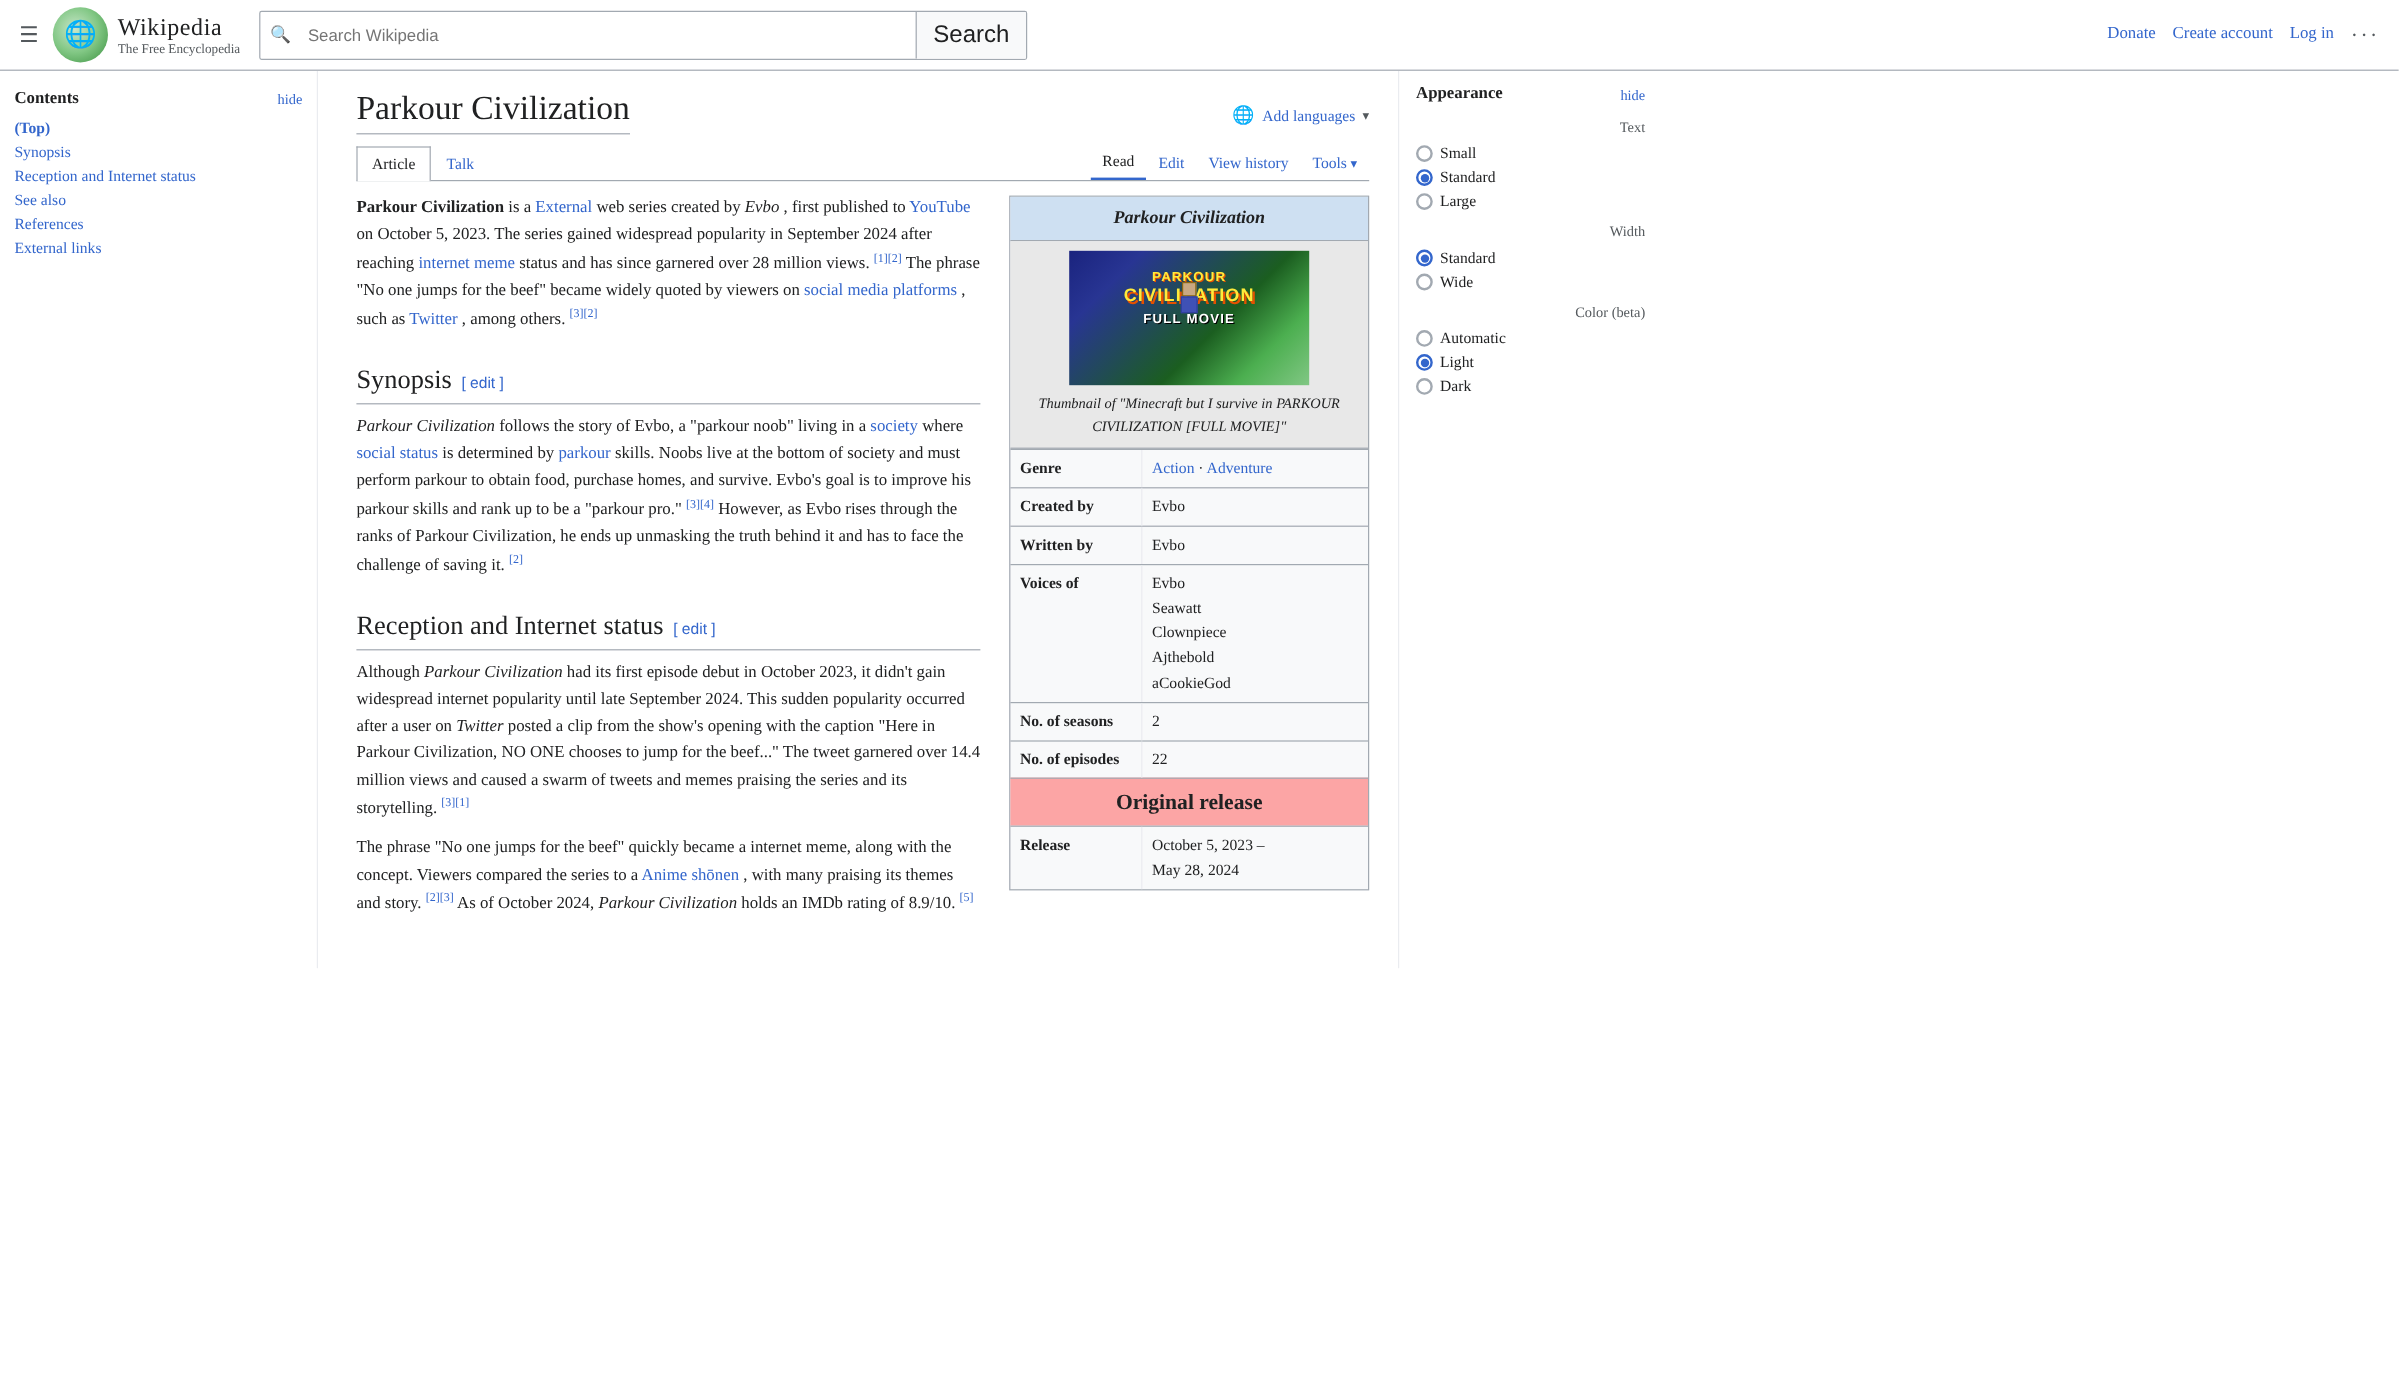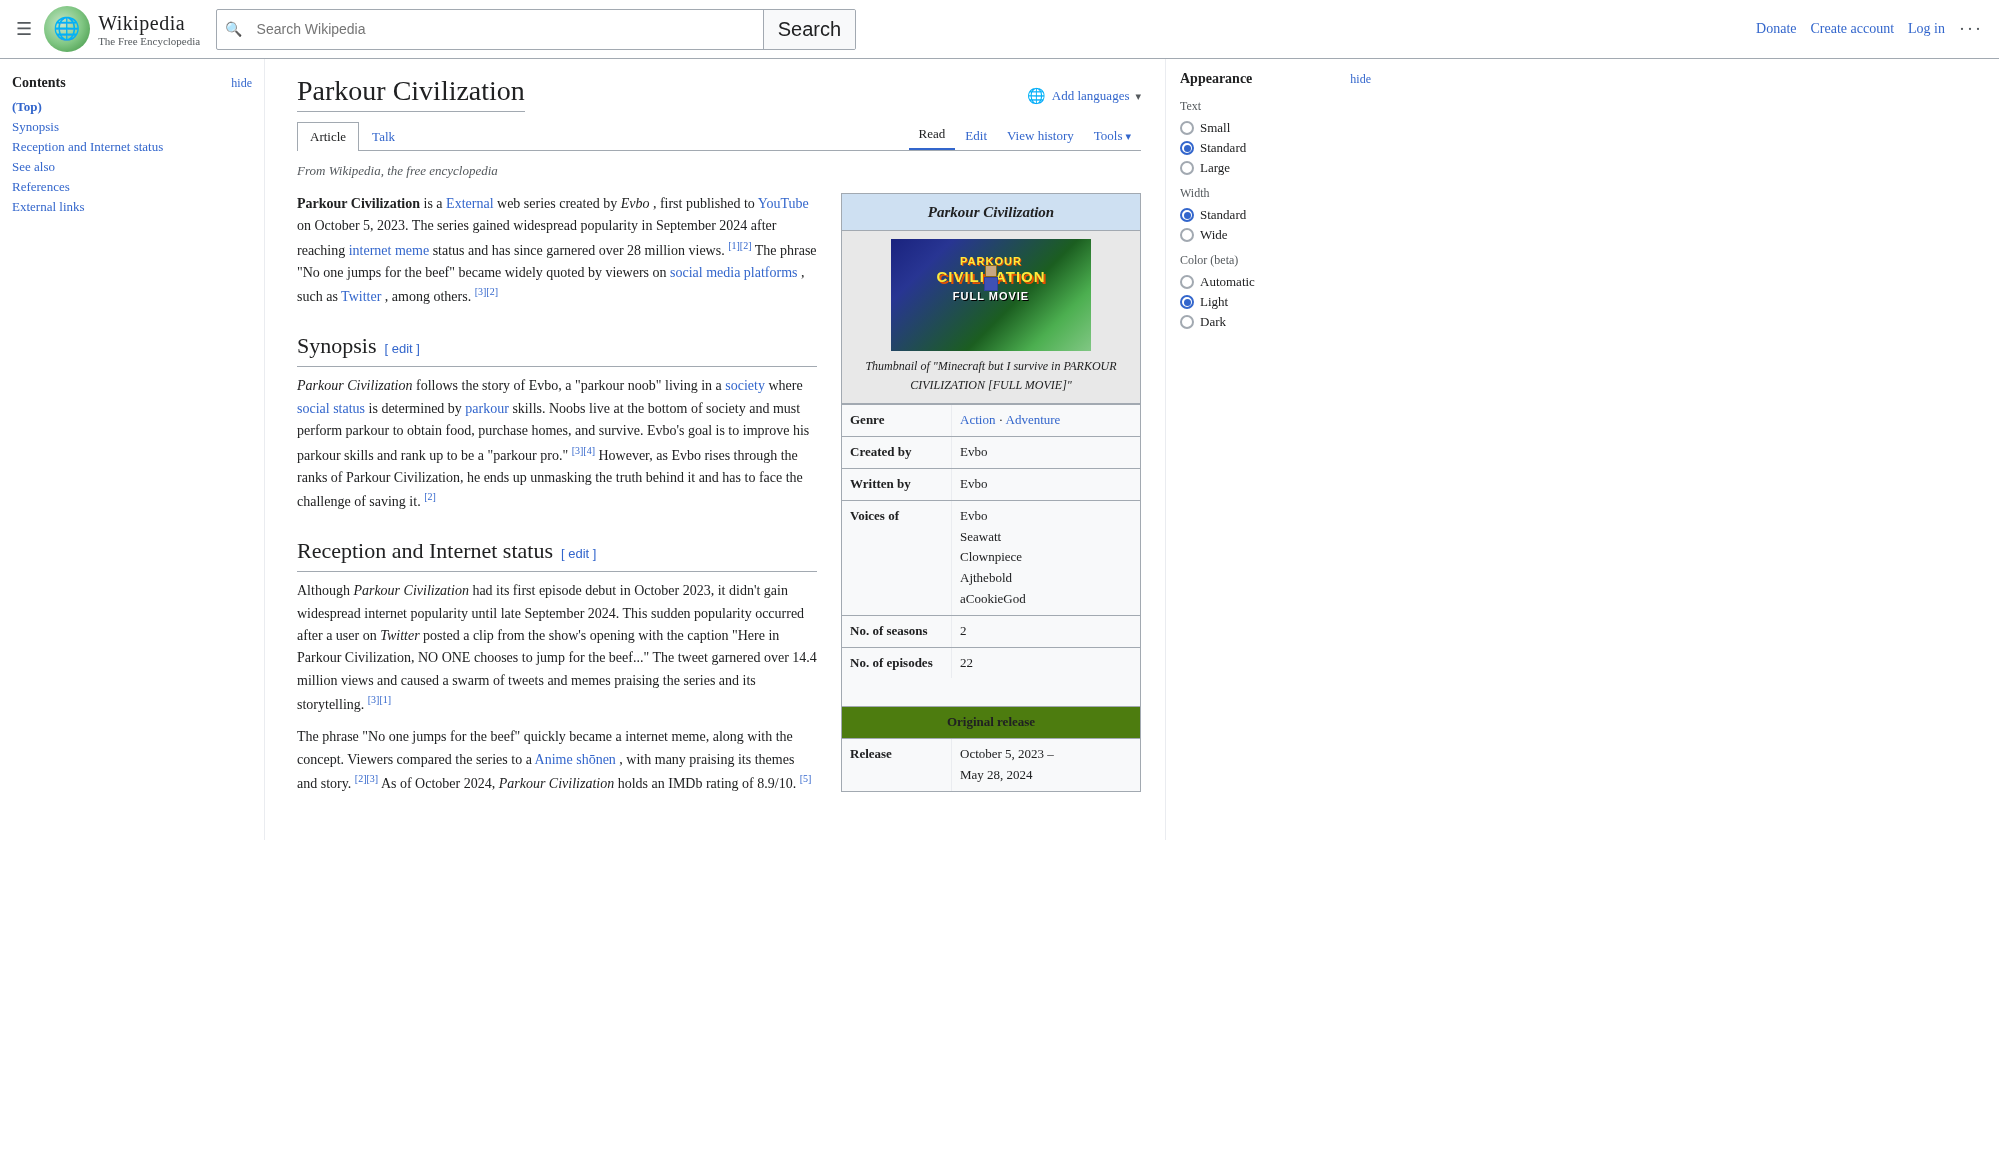--- a/index.html
+++ b/index.html
@@ -119,42 +119,42 @@
       color: #ffeb3b;
       text-shadow: 2px 2px 0 #e65100, -1px -1px 0 #e65100;
       line-height: 1.2;
       letter-spacing: 1px;
     }
     #infobox-caption { font-size: 12px; color: #202122; text-align: center; font-style: italic; }
     .ib-row { display: flex; border-top: 1px solid #a2a9b1; }
     .ib-label { font-weight: bold; padding: 5px 8px; width: 110px; min-width: 110px; vertical-align: top; border-right: 1px solid #eaecf0; }
     .ib-value { padding: 5px 8px; flex: 1; }
     .ib-value a { color: #3366cc; text-decoration: none; }
-    .ib-section-header { background: #4d7c0f; text-align: center; font-weight: bold; padding: 5px; border-top: 1px solid #a2a9b1; font-size: 13px; margin-top: 28px; }
+    .ib-section-header { background: #fca5a5; text-align: center; font-weight: bold; padding: 5px; border-top: 1px solid #a2a9b1; font-size: 18px; }
 
     
     #article-body { line-height: 1.6; }
     .section-heading { font-family: 'Linux Libertine', Georgia, serif; font-size: 22px; font-weight: normal; border-bottom: 1px solid #a2a9b1; margin: 20px 0 8px 0; padding-bottom: 3px; display: flex; align-items: baseline; gap: 8px; }
     .section-heading .edit-link { font-size: 13px; color: #3366cc; text-decoration: none; font-family: sans-serif; }
     p { margin-bottom: 10px; }
     a { color: #3366cc; text-decoration: none; }
     sup { font-size: 10px; }
     sup a { color: #3366cc; }
 
     
     #appearance-panel {
       width: 220px; min-width: 200px;
       padding: 12px 14px;
       border-left: 1px solid #eaecf0;
       font-size: 13px;
     }
     #appearance-header { display: flex; align-items: center; justify-content: space-between; margin-bottom: 12px; }
     #appearance-title { font-weight: bold; font-size: 14px; }
     #appearance-hide { color: #3366cc; cursor: pointer; font-size: 12px; }
-    .ap-section-label { font-size: 12px; color: #54595d; margin-bottom: 6px; margin-top: 10px; }
+    .ap-section-label { font-size: 12px; color: #54595d; margin-bottom: 6px; margin-top: 10px; text-align: right; }
     .radio-option { display: flex; align-items: center; gap: 6px; margin: 4px 0; cursor: pointer; }
     .radio-circle {
       width: 14px; height: 14px; border-radius: 50%;
       border: 2px solid #a2a9b1;
       display: flex; align-items: center; justify-content: center;
       flex-shrink: 0;
     }
     .radio-circle.selected { border-color: #3366cc; }
     .radio-circle.selected::after { content: ''; width: 7px; height: 7px; border-radius: 50%; background: #3366cc; }
     .radio-label { font-size: 13px; }
@@ -234,21 +234,20 @@
         <a class="tab-right-item" href="#" style="color:#202122; border-bottom:2px solid #3366cc; font-weight:500;">Read</a>
         <a class="tab-right-item" href="#">Edit</a>
         <a class="tab-right-item" href="#">View history</a>
         <a class="tab-right-item" id="tools-btn" href="#">
           <span>Tools</span>
           <span style="font-size:11px;">▾</span>
         </a>
       </div>
     </div>
 
-    <p id="from-wiki">From Wikipedia, the free encyclopedia</p>
 
     <div id="article-body" class="clearfix">
 
       <div id="infobox">
         <div id="infobox-title">Parkour Civilization</div>
         <div id="infobox-image-wrap">
           <div id="infobox-image-placeholder">
             <div id="infobox-image-text">
               <div style="font-size:11px; color:#ffeb3b; font-weight:900; text-shadow:1px 1px 0 #e65100; margin-top:6px;">PARKOUR</div>
               <div style="font-size:15px; color:#ffeb3b; font-weight:900; text-shadow:2px 2px 0 #e65100;">CIVILIZATION</div>

